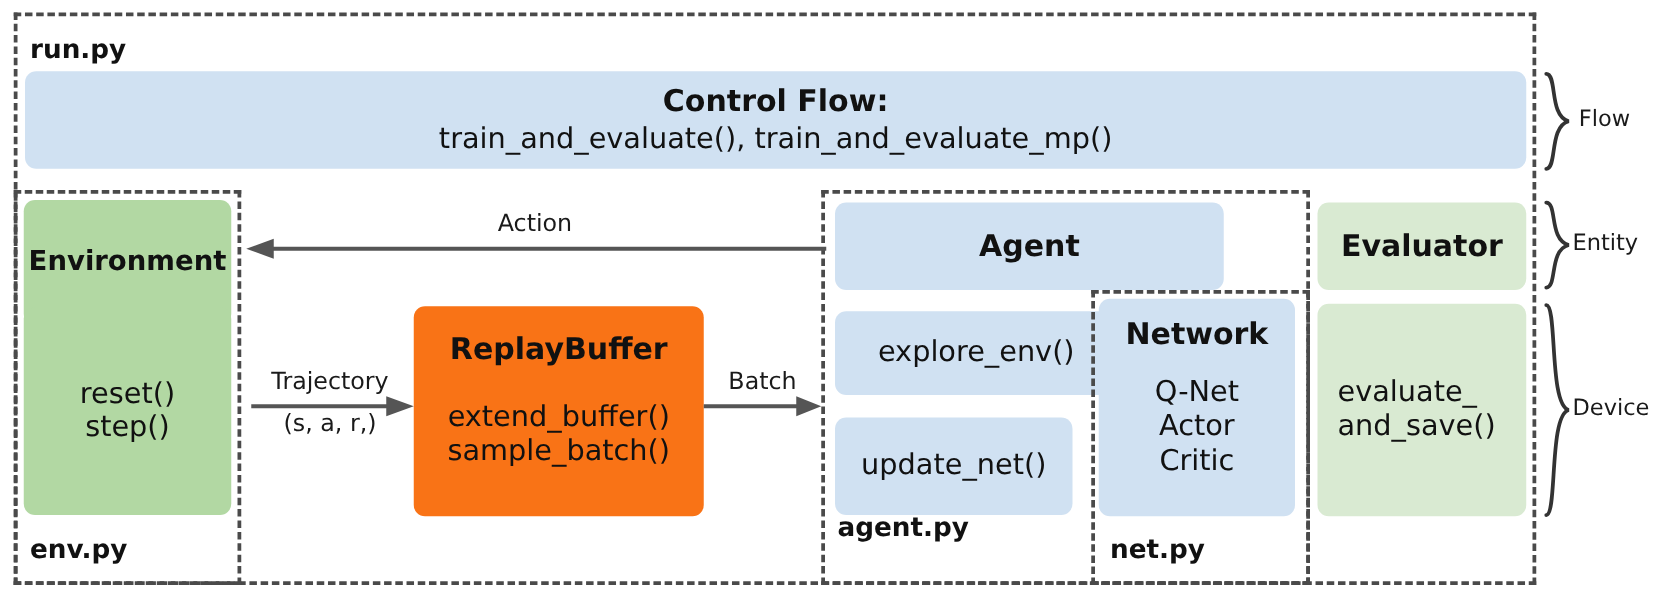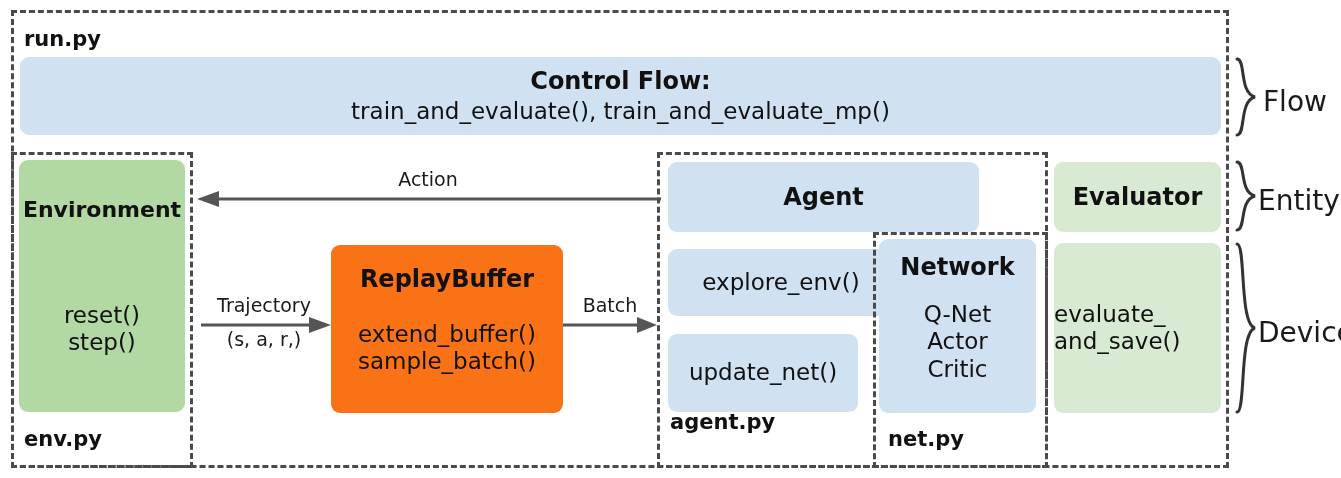--- a/index.html
+++ b/index.html
@@ -51,21 +51,21 @@
   .t-18 { font-size: 23px; }
   .t-19 { font-size: 24px; }
 
   .filelabel {
     font-size: 21px;
     font-weight: bold;
     color: #111111;
     white-space: nowrap;
   }
   .bracelabel {
-    font-size: 28px;
+    font-size: 18px;
     color: #1a1a1a;
     white-space: nowrap;
   }
   .arrowlabel {
     font-size: 19px;
     color: #1a1a1a;
     white-space: nowrap;
     text-align: center;
   }
   svg { display: block; overflow: visible; }
@@ -125,21 +125,21 @@
     <div class="t-19 t-bold">Network</div>
     <div class="t-18" style="margin-top:20px;">Q-Net</div>
     <div class="t-18">Actor</div>
     <div class="t-18">Critic</div>
   </div>
 
   <div class="abs card green-light" style="left:1054px; top:162px; width:167px; height:70px;">
     <div class="t-19 t-bold">Evaluator</div>
   </div>
 
-  <div class="abs card green-light left-text" style="left:1054px; top:243px; width:167px; height:170px; ">
+  <div class="abs card green-light left-text" style="left:1054px; top:243px; width:167px; height:170px; padding-left:16px;">
     <div class="t-18">evaluate_</div>
     <div class="t-18">and_save()</div>
   </div>
 
   <div class="abs" style="left:193px; top:190px; width:470px; height:18px;">
     <svg width="470" height="18" viewBox="0 0 470 18">
       <line x1="468" y1="9" x2="22" y2="9" class="linecol" stroke-width="3.2"></line>
       <polygon points="4,9 26,1 26,17" class="fillcol"></polygon>
     </svg>
   </div>

